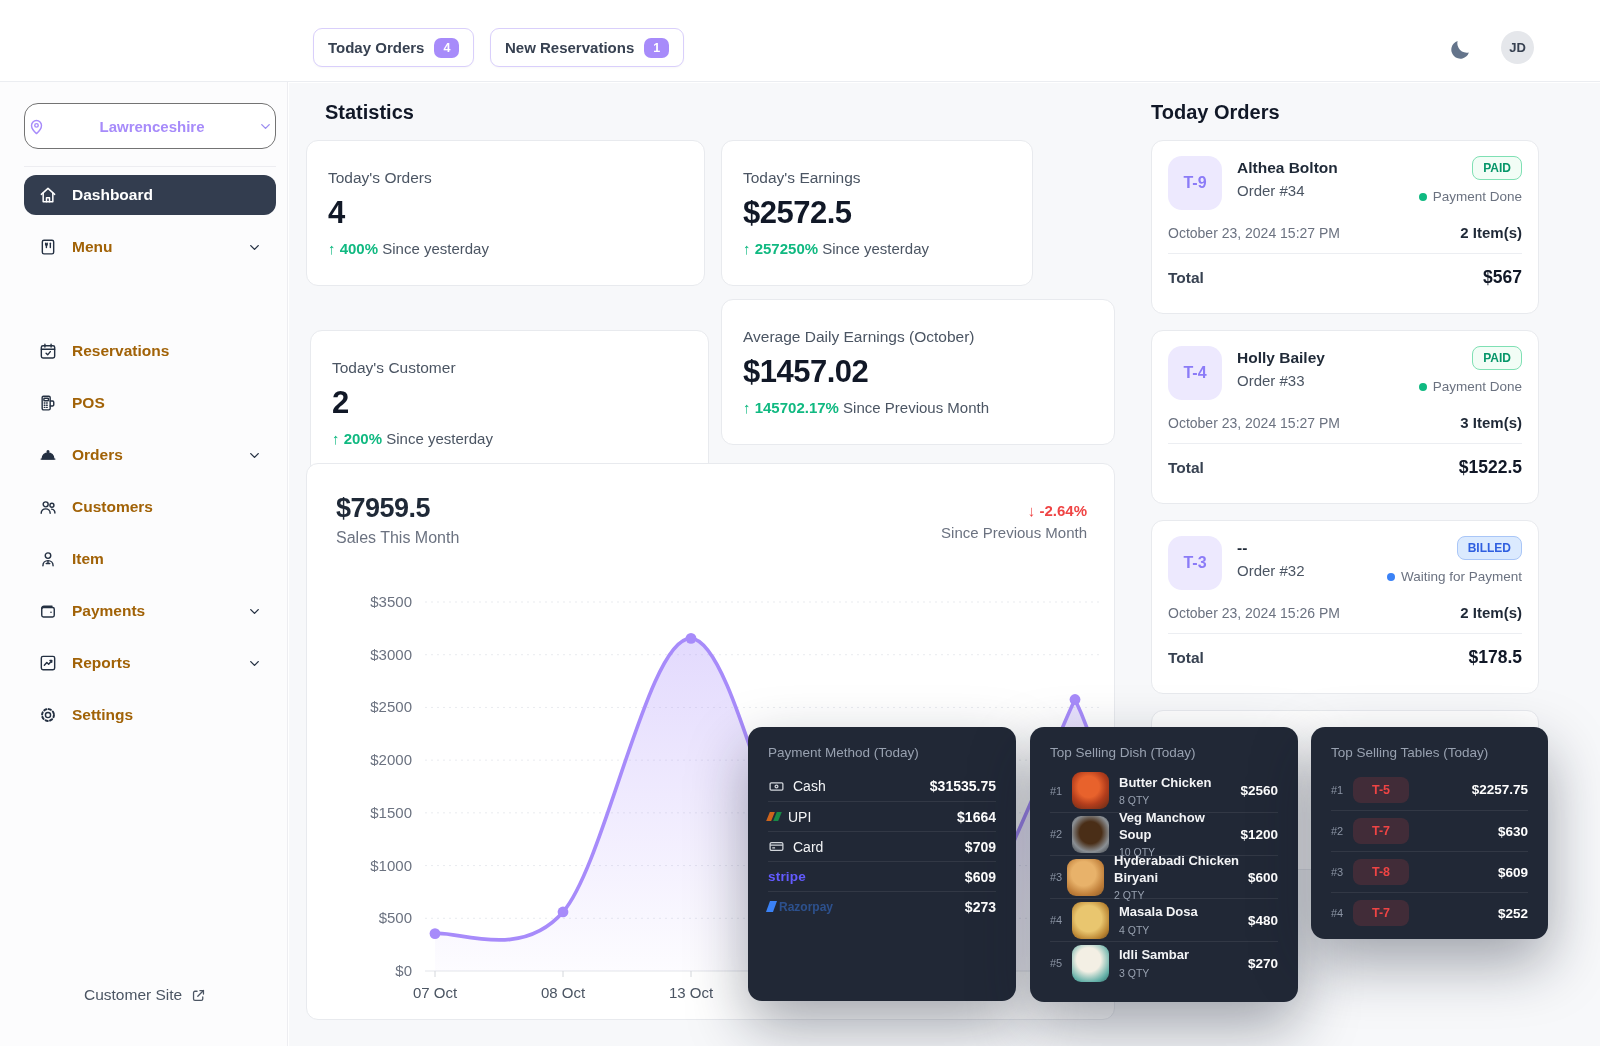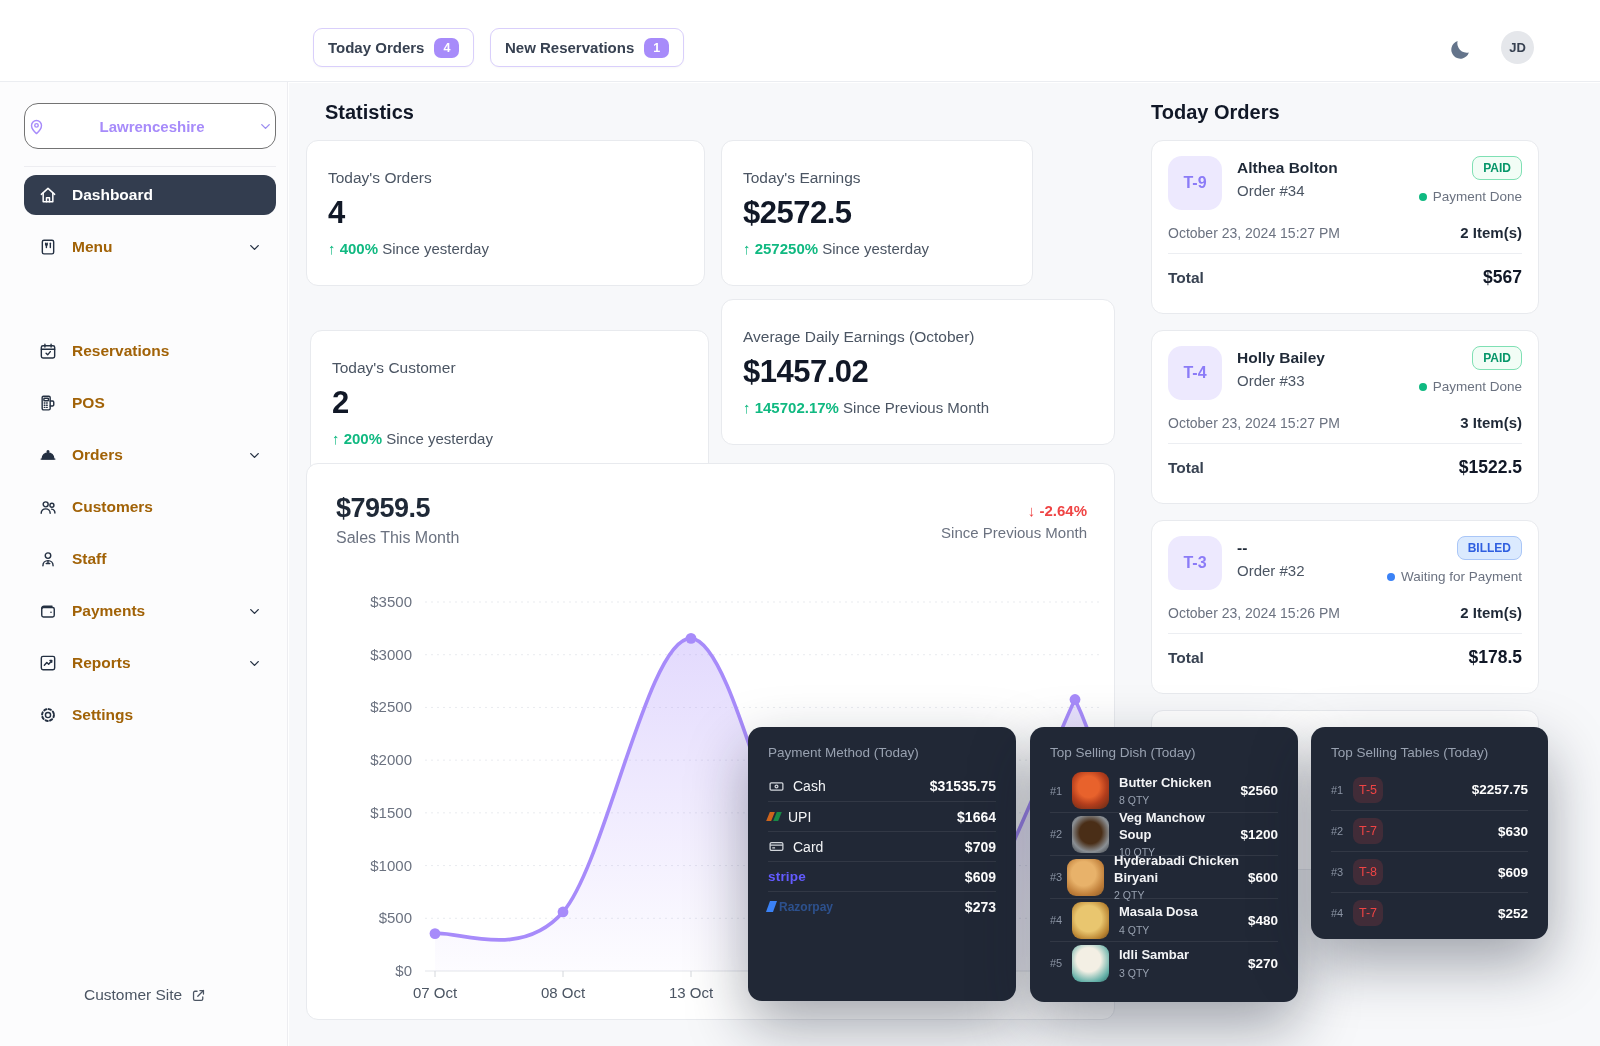--- a/index.html
+++ b/index.html
@@ -94,21 +94,21 @@
   .thumb.d2 { background:radial-gradient(circle at 50% 45%, #4a2e17 0 40%, #8a8f94 70%, #3a3f46 100%); }
   .thumb.d3 { background:radial-gradient(circle at 45% 40%, #e8b26a 0 40%, #c07f3a 70%, #8a5a28 100%); }
   .thumb.d4 { background:radial-gradient(circle at 45% 45%, #e9c66f 0 45%, #b98432 75%, #6b4a1d 100%); }
   .thumb.d5 { background:radial-gradient(circle at 45% 40%, #f3efe4 0 40%, #64b0a8 75%, #2f6b66 100%); }
   .dish-name { font-size:13px; font-weight:600; color:#f3f4f6; line-height:1.25; }
   .dish-qty { font-size:10.5px; color:#98a1b0; margin-top:3px; }
   .dish-amt { margin-left:auto; font-size:13.5px; font-weight:700; }
 
   .tbl-row { display:flex; align-items:center; height:41px; }
   .tbl-row + .tbl-row { border-top:1px solid rgba(255,255,255,.08); }
-  .tbl-badge { background:rgba(239,68,68,.16); color:#ef4444; font-size:12.5px; font-weight:400; border-radius:8px; padding:6px 6px; }
+  .tbl-badge { background:rgba(239,68,68,.16); color:#ef4444; font-size:12.5px; font-weight:700; border-radius:8px; padding:6px 19px; }
   .tbl-amt { margin-left:auto; font-size:13.5px; font-weight:700; }
 
   svg.ic { display:block; }
 </style>
 </head>
 <body>
 
 <div class="page">
 
   <div class="topbar">
@@ -211,21 +211,21 @@
       </svg>
       <span class="lbl">Customers</span>
     </div>
 
     <div class="side-item" style="top:457px;">
       <svg class="ic" width="20" height="20" viewBox="0 0 24 24" fill="none" stroke="#243042" stroke-width="1.7" stroke-linecap="round" stroke-linejoin="round">
         <circle cx="12" cy="7.9" r="3.3"></circle>
           <path d="M5.9 20c0-3.6 2.7-6.1 6.1-6.1s6.1 2.5 6.1 6.1"></path>
           <path d="M9.9 17.4h4.2M12 14.6v2.8"></path>
       </svg>
-      <span class="lbl">Staff</span>
+      <span class="lbl">Item</span>
     </div>
 
     <div class="side-item" style="top:509px;">
       <svg class="ic" width="20" height="20" viewBox="0 0 24 24" fill="none" stroke="#243042" stroke-width="1.7" stroke-linecap="round" stroke-linejoin="round">
         <path d="M4.5 9c0-1.6 1.2-2.8 2.7-2.8h9.6"></path>
           <rect x="4.5" y="7.7" width="15" height="11.5" rx="2"></rect>
           <circle cx="15.6" cy="13.5" r="1" fill="#243042" stroke="none"></circle>
       </svg>
       <span class="lbl">Payments</span>
       <span class="chev">

